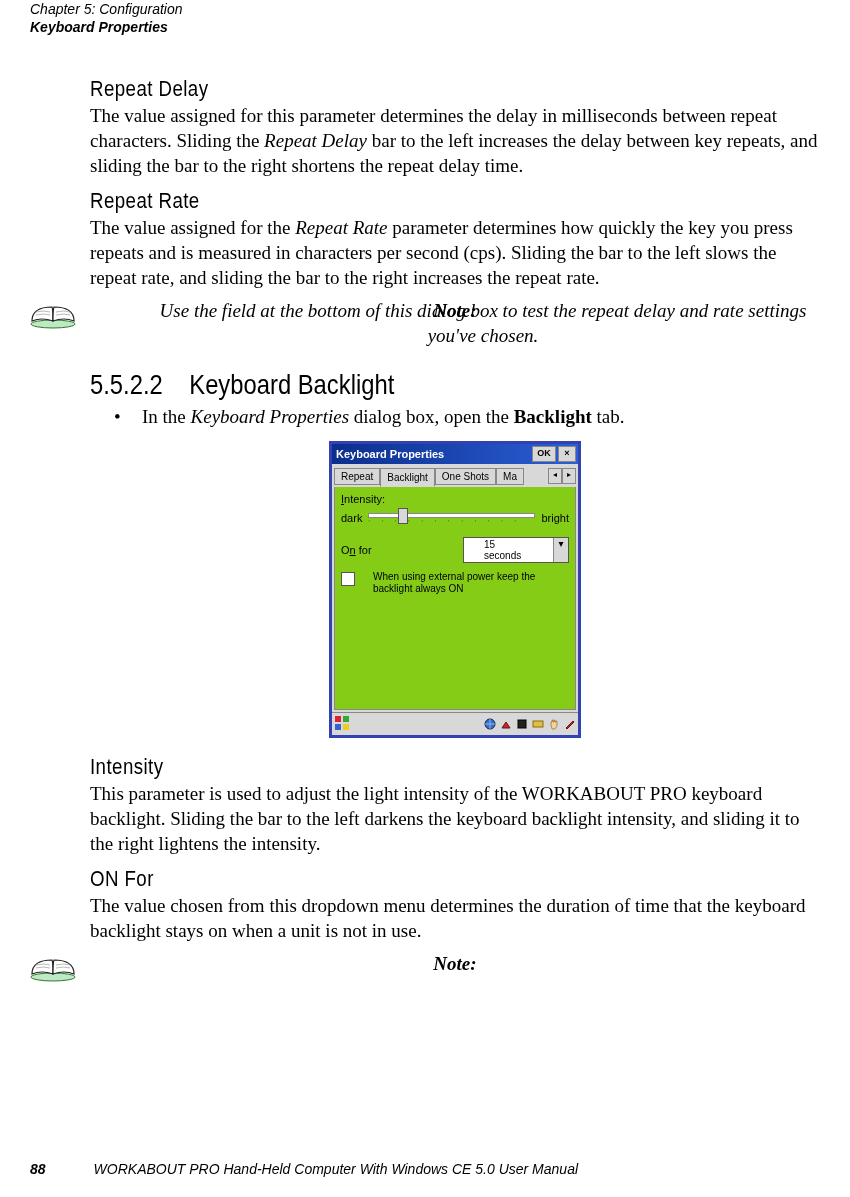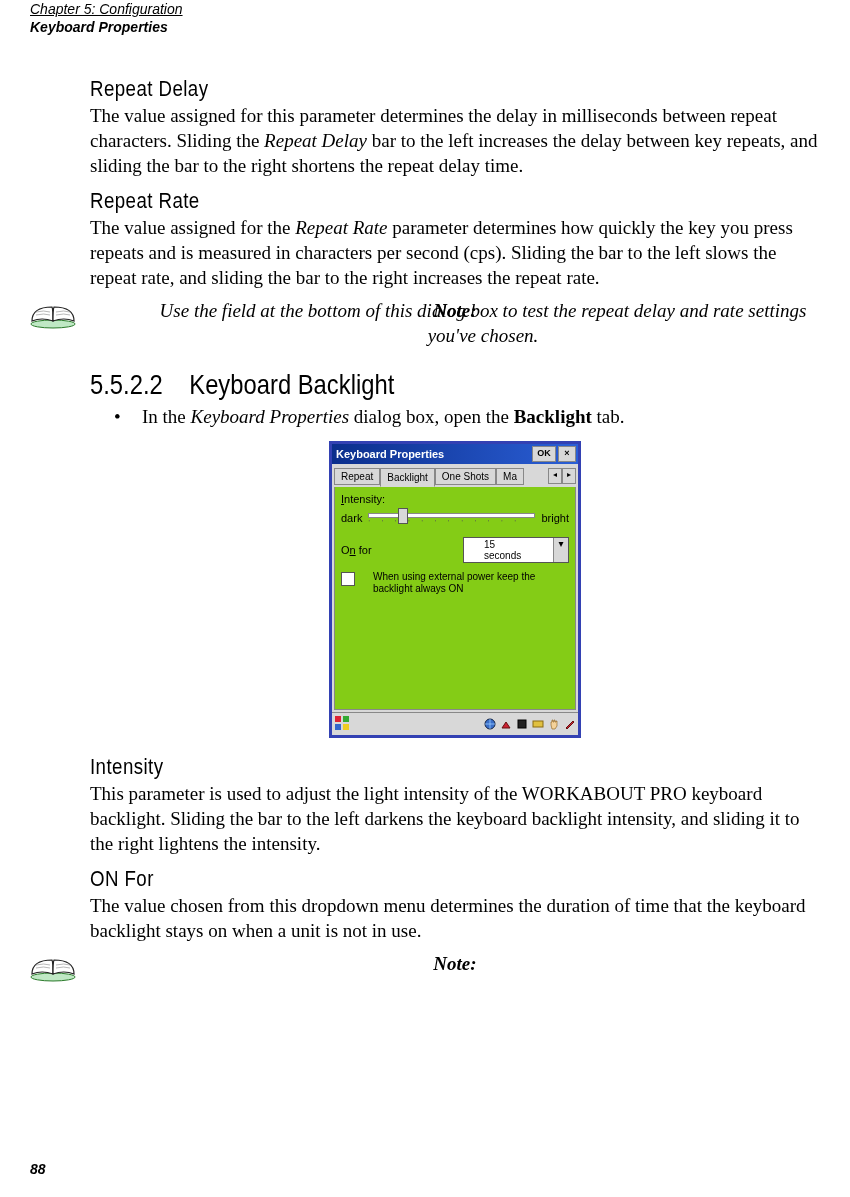--- a/index.html
+++ b/index.html
@@ -16,21 +16,21 @@
     position: relative;
     min-height: 1197px;
   }
   .header {
     font-family: Arial, Helvetica, sans-serif;
     font-style: italic;
     font-size: 14px;
     line-height: 1.3;
     margin-bottom: 40px;
   }
-  .header .line1 { font-weight: normal; text-decoration: underline; }
+  .header .line1 { font-weight: normal; }
   .header .line2 { font-weight: bold; font-style: italic; }
   .content {
     margin-left: 60px;
     margin-right: 0;
   }
   .sub-heading {
     font-family: Arial, Helvetica, sans-serif;
     font-weight: normal;
     font-size: 22px;
     margin: 10px 0 2px 0;
@@ -435,15 +435,16 @@
     </div>
     <div class="note-text">
       <span class="note-label">Note:</span>
     </div>
   </div>
 
 </div>
 
 <div class="footer">
   <span class="pgnum">88</span>
+  <span>WORKABOUT PRO Hand-Held Computer With Windows CE 5.0 User Manual</span>
 </div>
 
 </div>
 
 </body></html>

